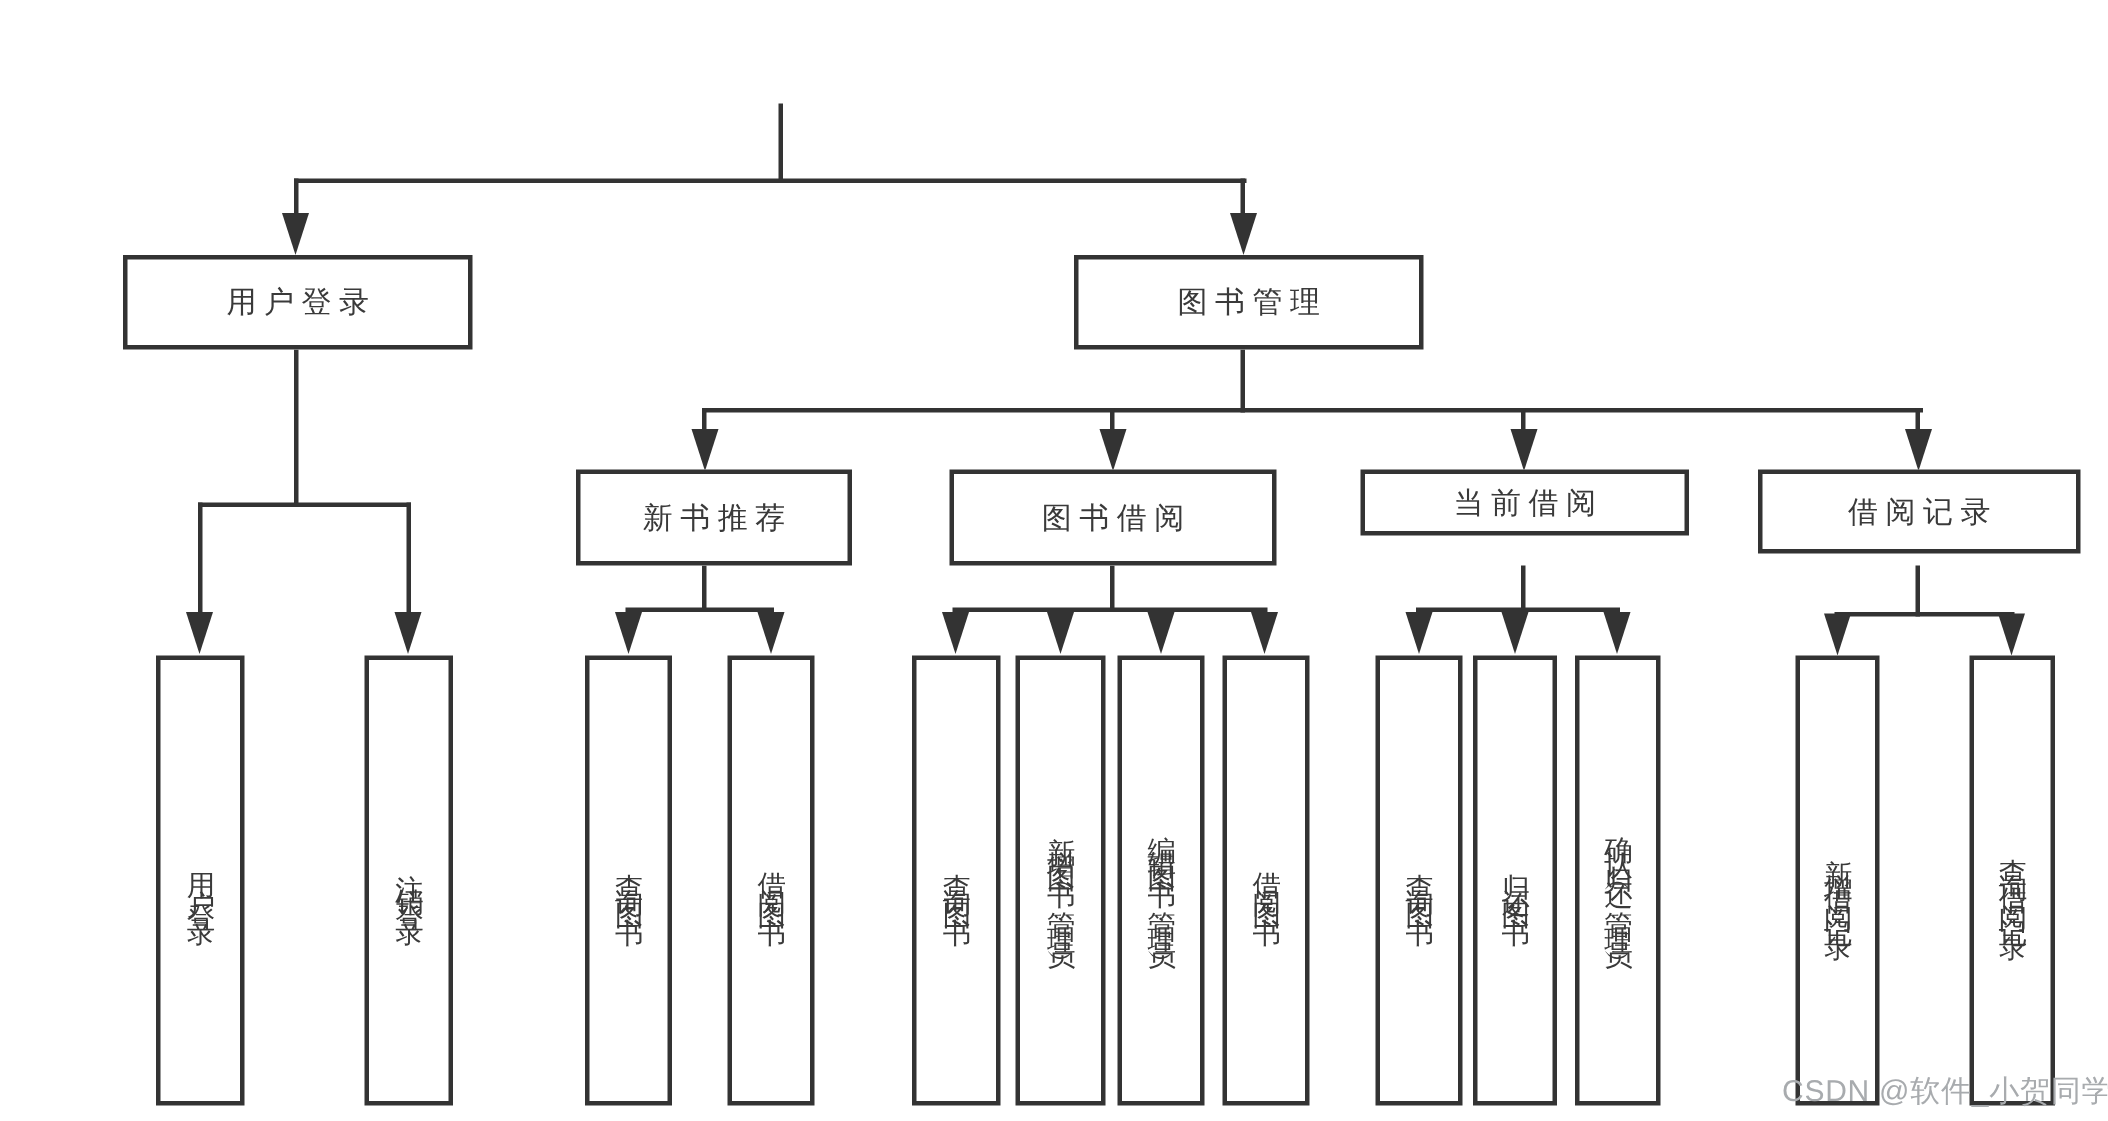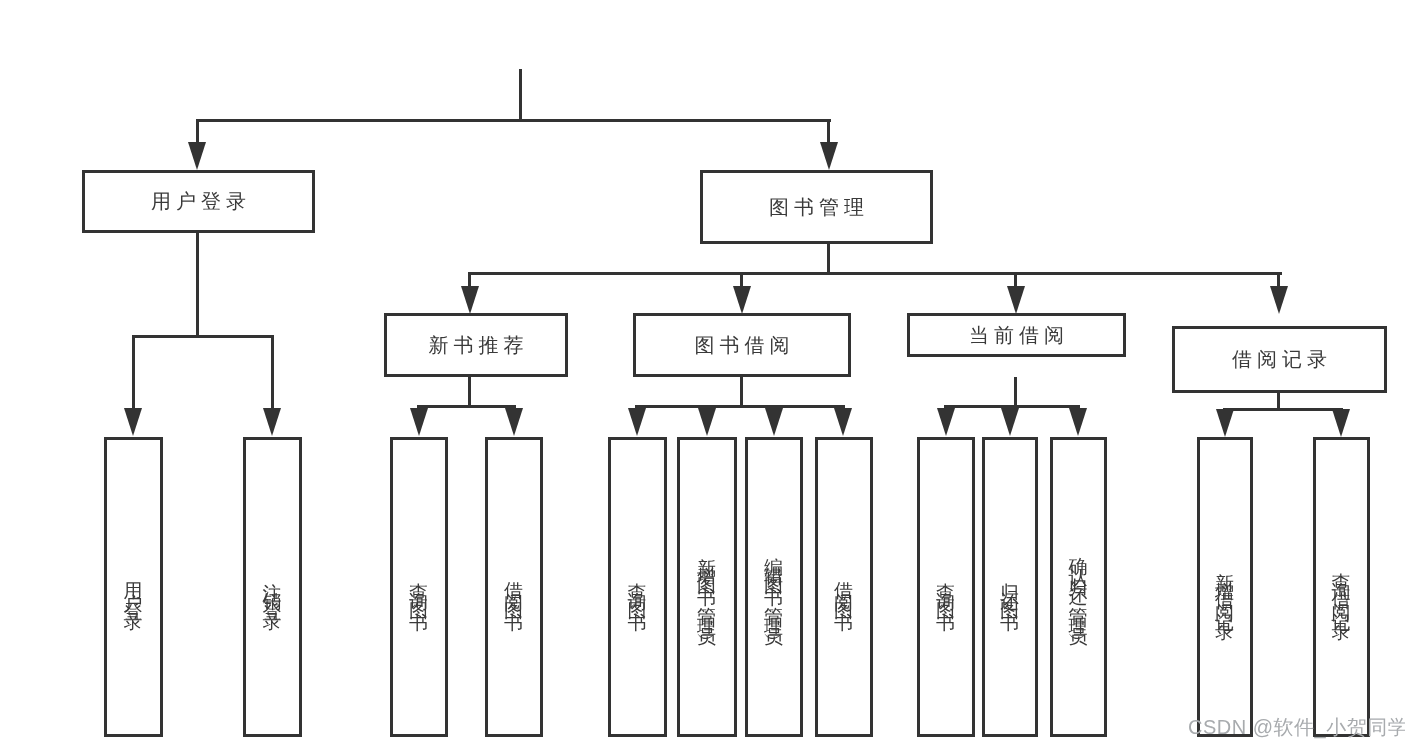--- a/index.html
+++ b/index.html
@@ -39,21 +39,21 @@
 
 
   <div class="vline" style="left:519px;top:69px;height:53px"></div>
   <div class="hline" style="left:196px;top:119px;width:635px"></div>
   <div class="vline" style="left:196px;top:119px;height:27px"></div>
   <div class="arrow" style="left:188px;top:142px"></div>
   <div class="vline" style="left:827px;top:119px;height:27px"></div>
   <div class="arrow" style="left:820px;top:142px"></div>
 
   <div class="box" style="left:82px;top:170px;width:233px;height:63px">用户登录</div>
-  <div class="box" style="left:700px;top:170px;width:233px;height:74px">图书管理</div>
+  <div class="box" style="left:716px;top:170px;width:233px;height:63px">图书管理</div>
 
   <div class="vline" style="left:196px;top:233px;height:105px"></div>
   <div class="hline" style="left:132px;top:335px;width:142px"></div>
   <div class="vline" style="left:132px;top:335px;height:74px"></div>
   <div class="arrow" style="left:124px;top:408px"></div>
   <div class="vline" style="left:271px;top:335px;height:74px"></div>
   <div class="arrow" style="left:263px;top:408px"></div>
 
   <div class="vline" style="left:827px;top:233px;height:42px"></div>
   <div class="hline" style="left:468px;top:272px;width:814px"></div>
@@ -62,21 +62,21 @@
   <div class="vline" style="left:740px;top:272px;height:16px"></div>
   <div class="arrow" style="left:733px;top:286px"></div>
   <div class="vline" style="left:1014px;top:272px;height:16px"></div>
   <div class="arrow" style="left:1007px;top:286px"></div>
   <div class="vline" style="left:1277px;top:272px;height:16px"></div>
   <div class="arrow" style="left:1270px;top:286px"></div>
 
   <div class="box" style="left:384px;top:313px;width:184px;height:64px">新书推荐</div>
   <div class="box" style="left:633px;top:313px;width:218px;height:64px">图书借阅</div>
   <div class="box" style="left:907px;top:313px;width:219px;height:44px">当前借阅</div>
-  <div class="box" style="left:1172px;top:326px;width:215px;height:67px">借阅记录</div>
+  <div class="box" style="left:1172px;top:313px;width:215px;height:56px">借阅记录</div>
 
   <div class="vline" style="left:468px;top:377px;height:31px"></div>
   <div class="hline" style="left:417px;top:405px;width:99px"></div>
   <div class="arrow" style="left:410px;top:408px"></div>
   <div class="arrow" style="left:505px;top:408px"></div>
 
   <div class="vline" style="left:740px;top:377px;height:31px"></div>
   <div class="hline" style="left:635px;top:405px;width:210px"></div>
   <div class="arrow" style="left:628px;top:408px"></div>
   <div class="arrow" style="left:698px;top:408px"></div>

